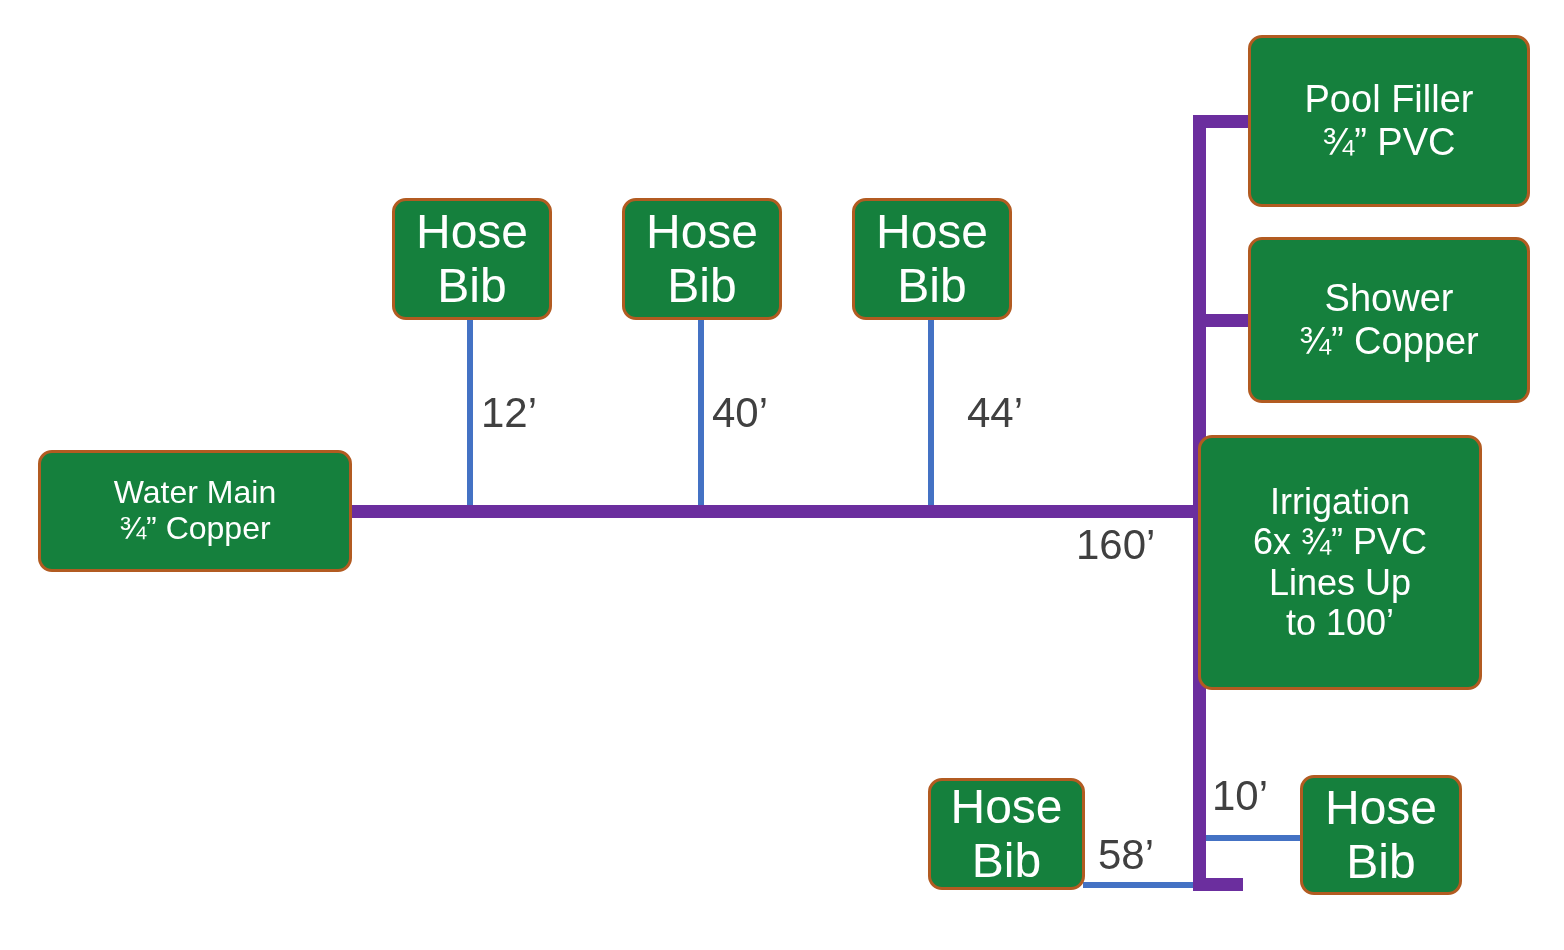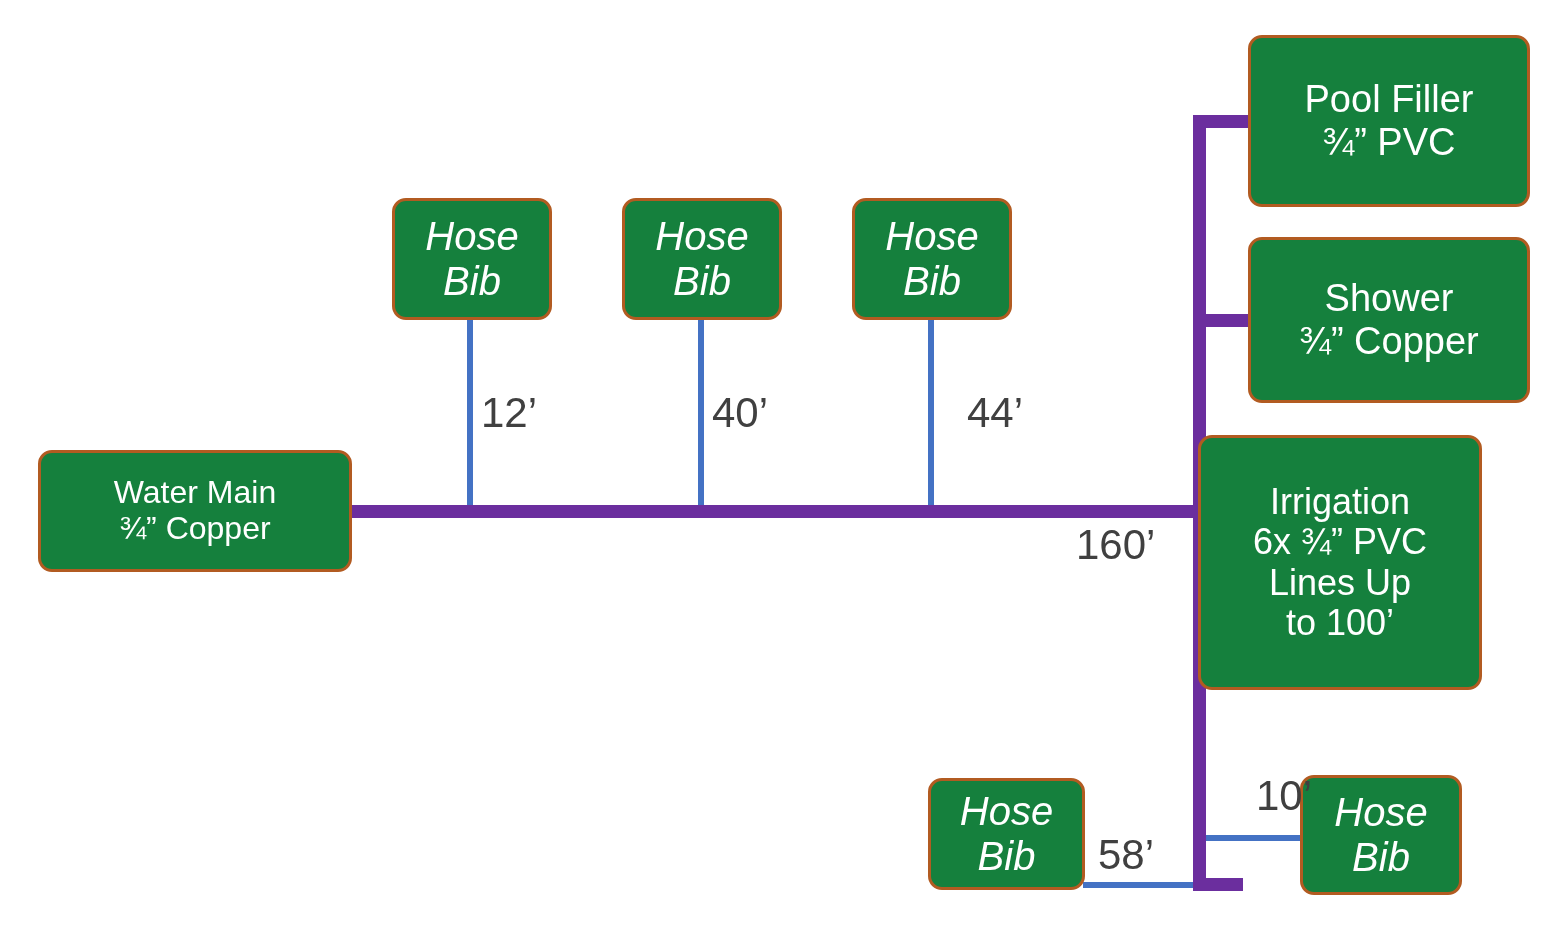--- a/index.html
+++ b/index.html
@@ -29,21 +29,21 @@
     flex-direction: column;
     align-items: center;
     justify-content: center;
     text-align: center;
     line-height: 1.12;
     z-index: 5;
   }
   .node .ln { display: block; white-space: nowrap; }
 
   
-  .node.bib      { font-size: 40px; font-style: italic; }
+  .node.bib      { font-size: 48px; }
   .node.main     { font-size: 32px; font-weight: 400; align-items: center; }
   .node.dest     { font-size: 38px; }
   .node.irr      { font-size: 36px; }
 
   
   .pipe-purple {
     position: absolute;
     background: #6B2E9E;
     z-index: 2;
   }
@@ -134,15 +134,15 @@
   <div class="node bib" style="left:1300px; top:775px; width:162px; height:120px;">
     <span class="ln">Hose</span>
     <span class="ln">Bib</span>
   </div>
 
   <div class="dist" style="left:481px; top:392px;">12’</div>
   <div class="dist" style="left:712px; top:392px;">40’</div>
   <div class="dist" style="left:951px; top:392px;margin-left:16px;">44’</div>
   <div class="dist" style="left:1076px; top:524px;">160’</div>
   <div class="dist" style="left:1098px; top:834px;">58’</div>
-  <div class="dist" style="left:1212px; top:775px;margin-left:44px;">10’</div>
+  <div class="dist" style="left:1212px; top:775px;">10’</div>
 
 </div>
 
 </body></html>

